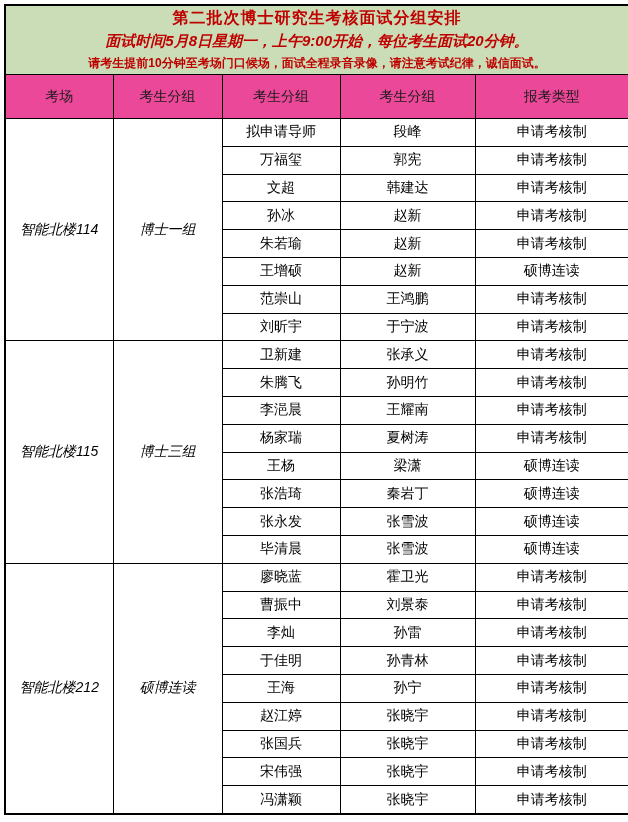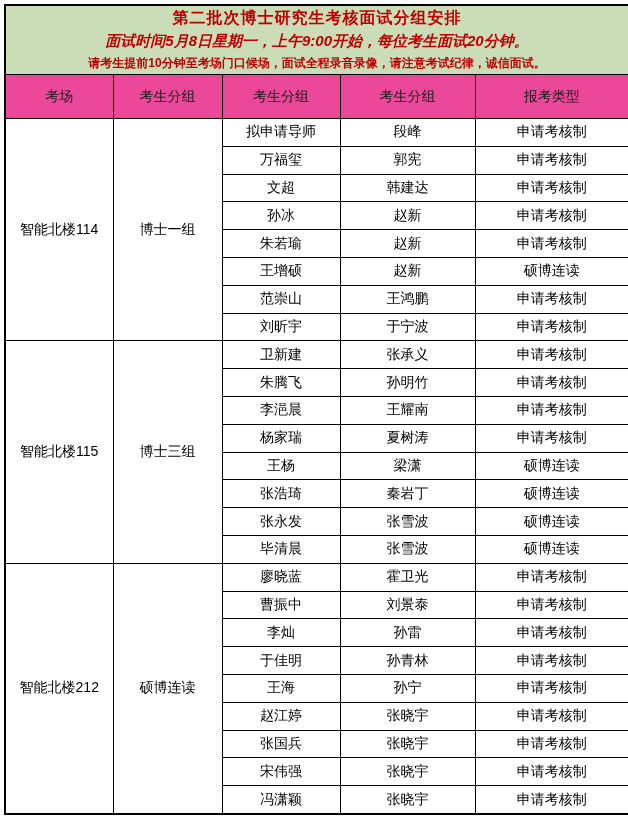--- a/index.html
+++ b/index.html
@@ -45,20 +45,21 @@
     height: 43px;
   }
   tbody.rows td {
     background: #ffffff;
     color: #000000;
     font-size: 14px;
     height: 26.8px;
   }
   td.room-cell, td.group-cell {
     font-size: 14px;
+    font-style: italic;
   }
 </style>
 </head>
 <body>
 
 <div class="sheet">
   <table class="schedule">
     <colgroup>
       <col style="width:108px">
       <col style="width:109px">

